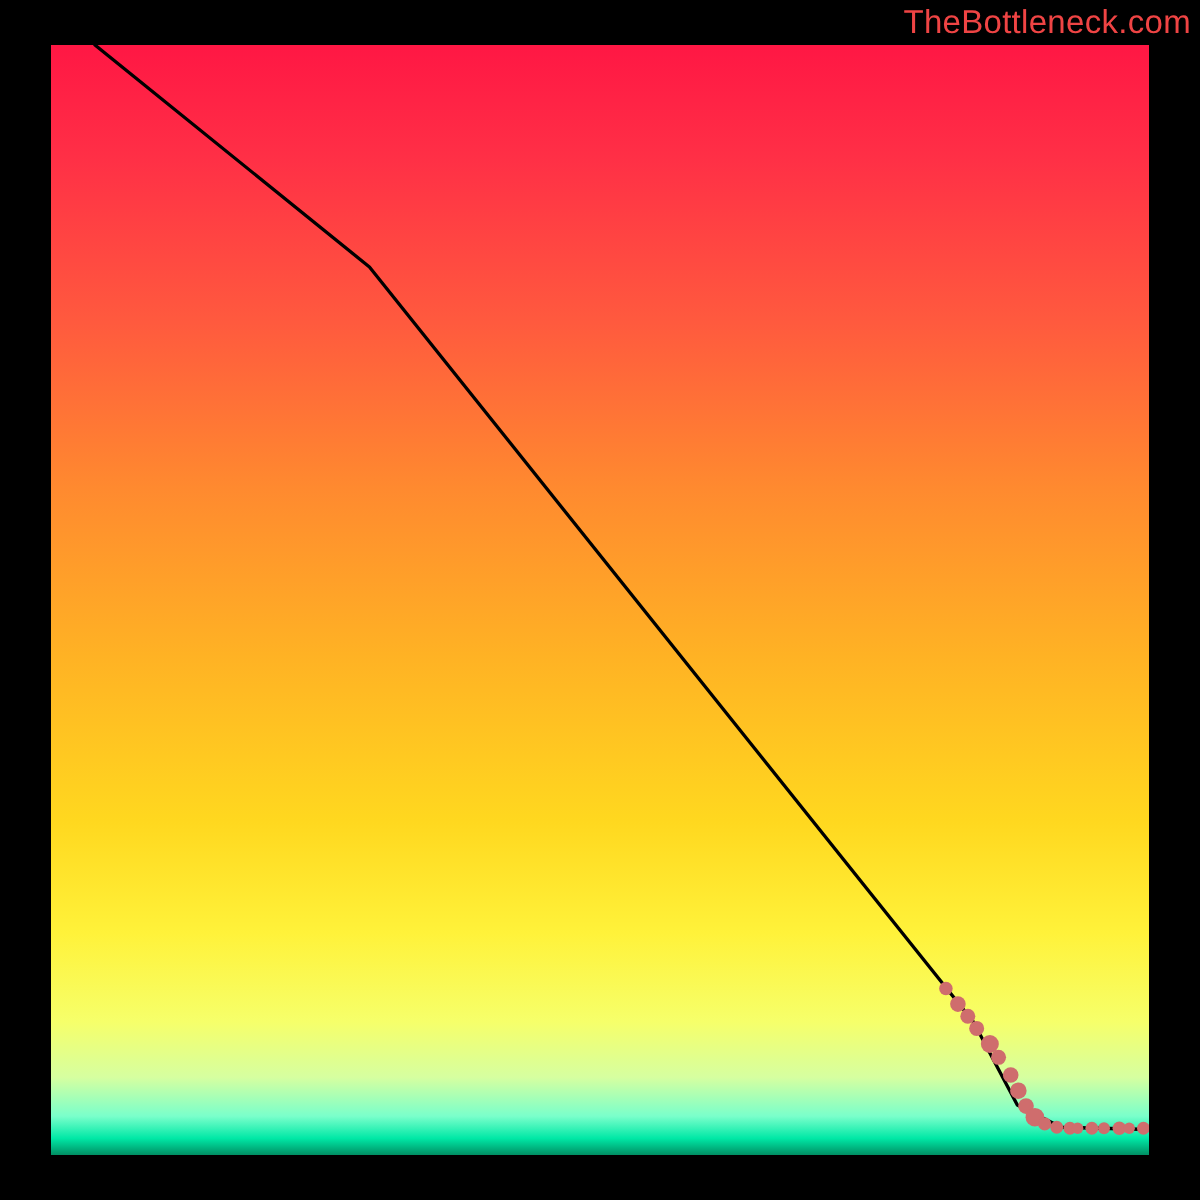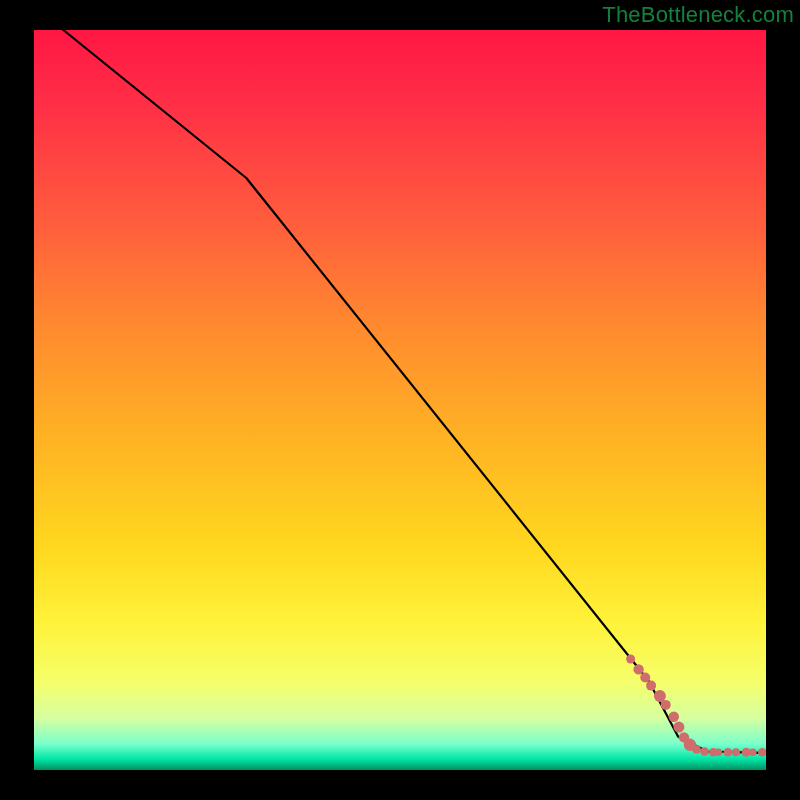--- a/index.html
+++ b/index.html
@@ -16,21 +16,21 @@
     overflow: hidden;
   }
   .gradient {
     position: absolute;
     left: 0; top: 0; width: 100%; height: 100%;
   }
   .watermark {
     position: absolute;
     right: 6px;
     top: 2px;
-    color: #15803d;
+    color: #ef4444;
     font-size: 22px;
     font-weight: 400;
     letter-spacing: 0.2px;
   }
   svg.overlay {
     position: absolute;
     left: 0; top: 0;
   }
   .curve {
     fill: none;

